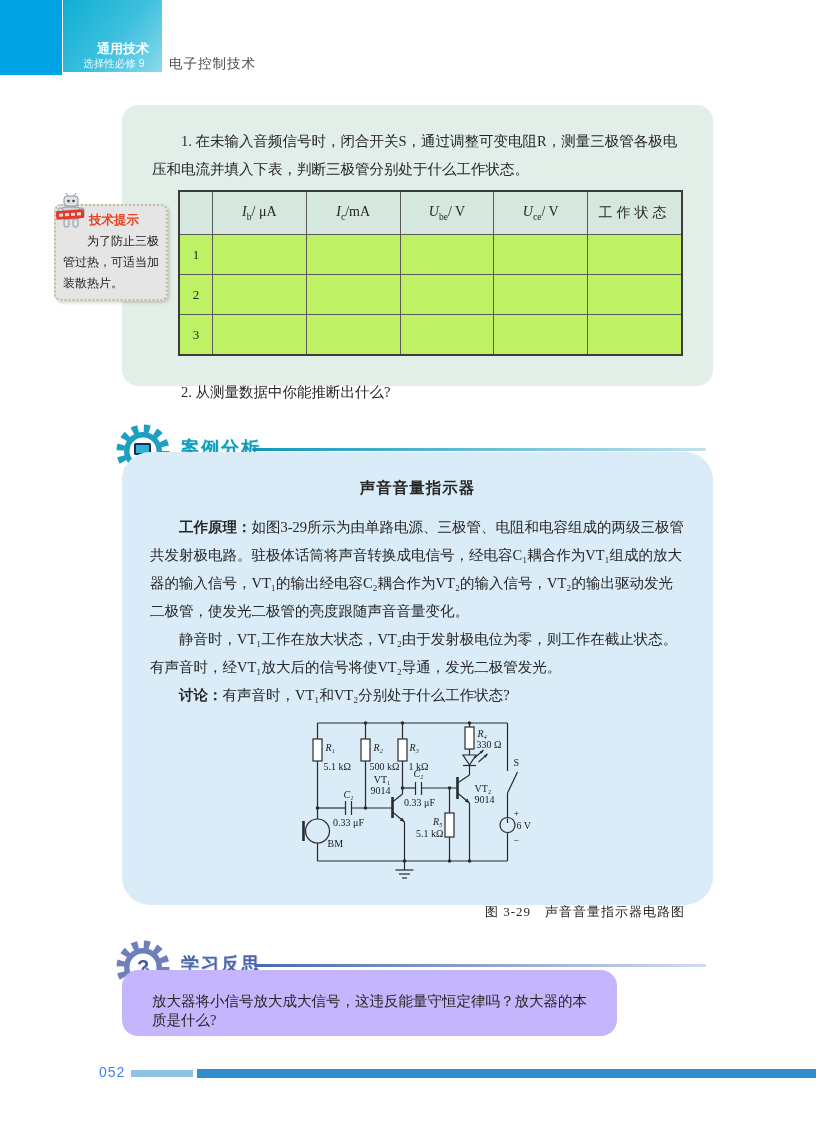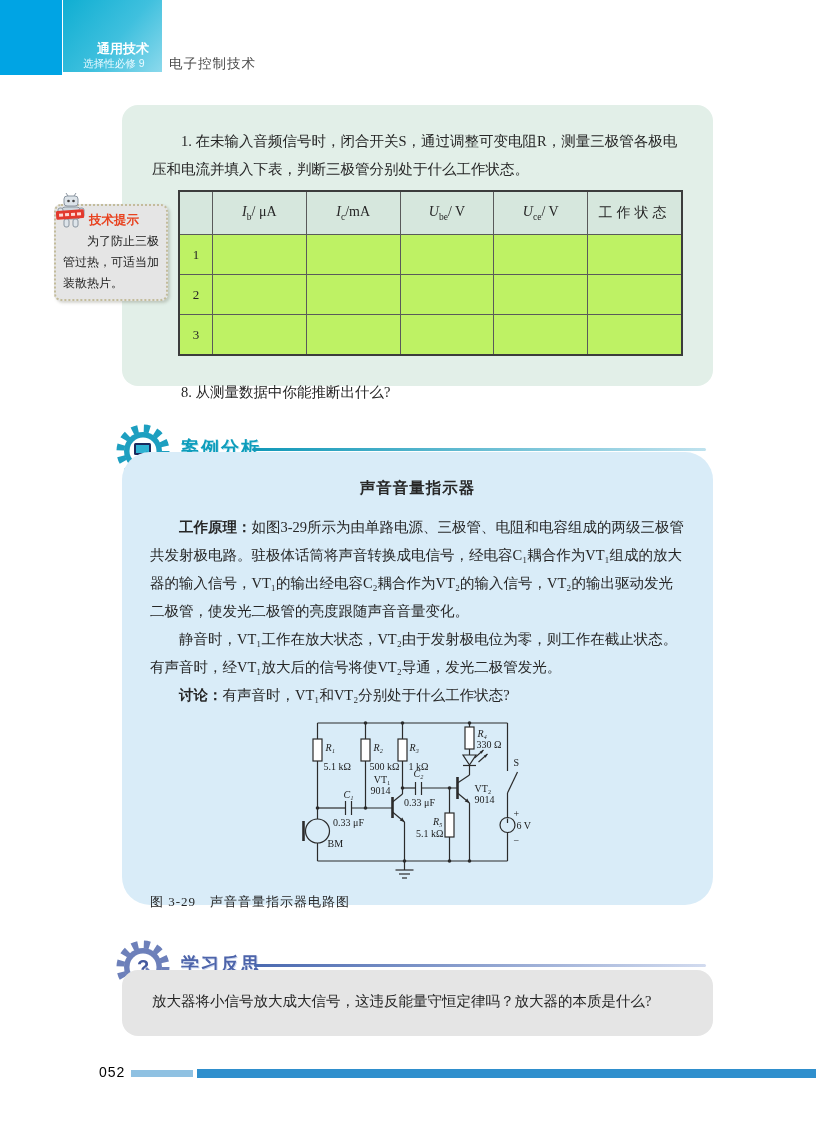--- a/index.html
+++ b/index.html
@@ -51,42 +51,42 @@
   .sect-line{position:absolute;height:3px;border-radius:2px;}
   .case-title-color{color:#0d9dbc;text-shadow:1px 1px 0 #bfe6ef;}
   .reflect-title-color{color:#4d64aa;text-shadow:1px 1px 0 #ccd6ee;}
 
   
   .case-box{position:absolute;left:122px;top:452px;width:591px;height:453px;background:#d9ecf8;
             border-radius:28px;box-sizing:border-box;padding:26px 28px 0 28px;}
   .case-heading{text-align:center;font-family:"Liberation Sans",sans-serif;font-weight:bold;
                 font-size:15.5px;margin:0 0 14px 0;letter-spacing:1px;}
   .inline-b{font-family:"Liberation Sans",sans-serif;font-weight:bold;}
-  .fig-caption{text-align:left;font-size:13px;margin-top:4px;letter-spacing:1px;}
+  .fig-caption{text-align:right;font-size:13px;margin-top:14px;letter-spacing:1px;}
   .circuit-wrap{width:245px;margin:4px auto 0 auto;}
 
   
   .circ line,.circ path,.circ polyline{stroke:#2b2b2b;stroke-width:1.2;fill:none;}
   .circ rect.res{fill:#ffffff;stroke:#2b2b2b;stroke-width:1.2;}
   .circ circle.node{fill:#2b2b2b;stroke:none;}
   .circ circle.dev{fill:none;stroke:#2b2b2b;stroke-width:1.2;}
   .circ polygon.ah{fill:#2b2b2b;stroke:none;}
   .circ polygon.led{fill:none;stroke:#2b2b2b;stroke-width:1.2;}
   .circ text{font-family:"Liberation Serif","DejaVu Serif",serif;font-size:10px;fill:#1a1a1a;}
   .circ text.sym{font-style:italic;}
   .circ line.thick{stroke-width:2.6;}
 
   
-  .reflect-box{position:absolute;left:122px;top:970px;width:591px;height:66px;background:#e5e5e5;
+  .reflect-box{position:absolute;left:122px;top:970px;width:495px;height:66px;background:#c4b5fd;
                border-radius:16px;box-sizing:border-box;padding:22px 28px 8px 30px;}
   .reflect-box p{margin:0;font-size:14.5px;}
 
   
   .page-num{position:absolute;left:99px;top:1064px;font-family:"Liberation Sans",sans-serif;
-            font-size:14px;color:#000000;letter-spacing:1px;}
+            font-size:14px;color:#3b82f6;letter-spacing:1px;}
   .bar-light{position:absolute;left:131px;top:1070px;width:62px;height:7px;background:#8fc1e2;}
   .bar-dark{position:absolute;left:197px;top:1069px;width:619px;height:9px;background:#2f8fcd;}
 </style>
 </head>
 <body>
 
 <div class="page">
 
   <div class="hdr-square"></div>
   <div class="hdr-block"></div>
@@ -129,21 +129,21 @@
           <td class="c-row">3</td>
           <td class="c-data"></td>
             <td class="c-data"></td>
             <td class="c-data"></td>
             <td class="c-data"></td>
             <td class="c-data"></td>
         </tr>
       </tbody>
     </table>
 
-    <p class="body-p q2">8. 从测量数据中你能推断出什么?</p>
+    <p class="body-p q2">2. 从测量数据中你能推断出什么?</p>
   </div>
 
   <div class="tip-box">
     <svg class="robot" width="34" height="40" viewBox="0 0 34 40">
       <line x1="14" y1="4" x2="12" y2="1" stroke="#8a95a0" stroke-width="1"></line>
       <line x1="20" y1="4" x2="22" y2="1" stroke="#8a95a0" stroke-width="1"></line>
       <rect x="10" y="4" width="14" height="10" rx="3" fill="#dde4ea" stroke="#8a95a0" stroke-width="1"></rect>
       <circle cx="14.5" cy="9" r="1.3" fill="#444"></circle>
       <circle cx="19.5" cy="9" r="1.3" fill="#444"></circle>
       <rect x="8" y="15" width="18" height="12" rx="3" fill="#cdd6dd" stroke="#8a95a0" stroke-width="1"></rect>

